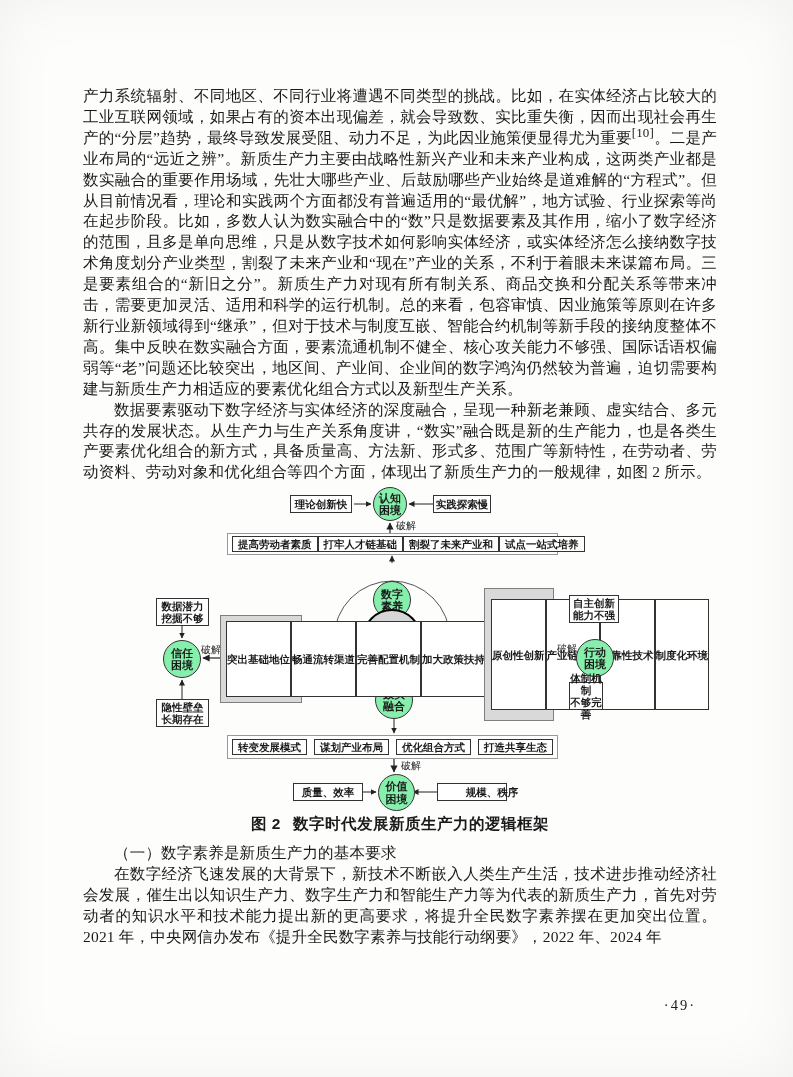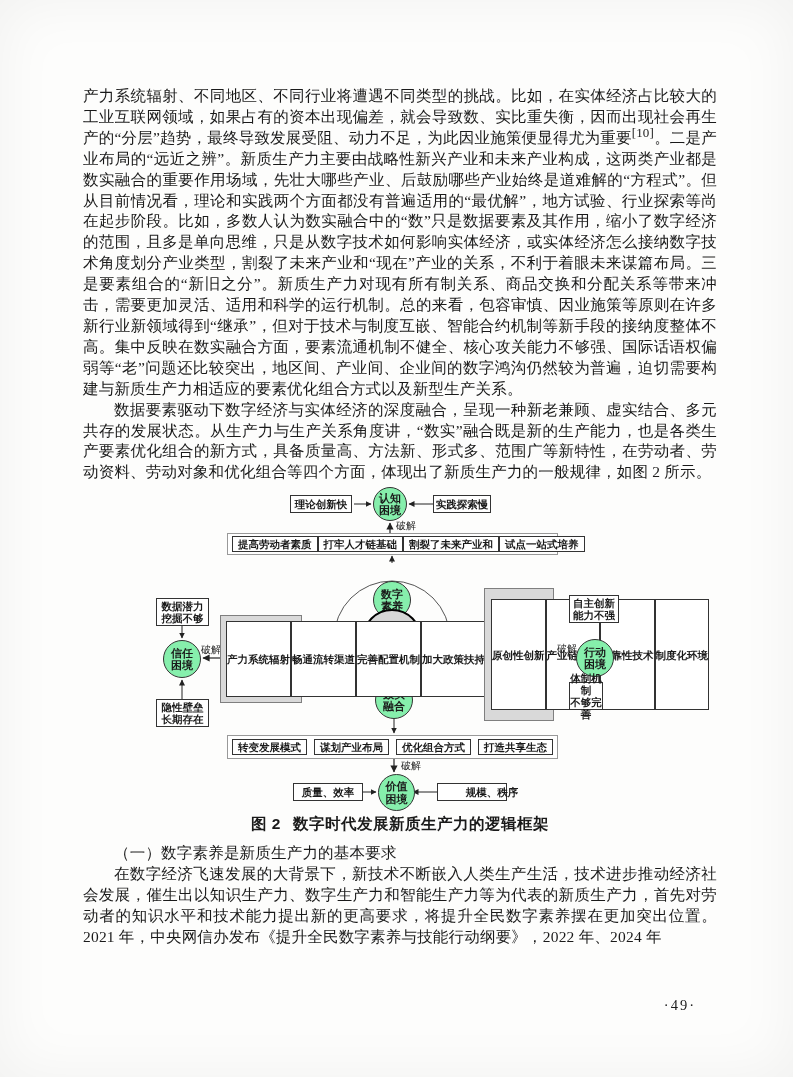--- a/index.html
+++ b/index.html
@@ -161,21 +161,21 @@
       <div class="dcircle" style="left:80px;top:153px;width:38px;height:38px;">
         <span>信任</span>
         <span>困境</span>
       </div>
       <div class="dbox dbox2" style="left:73px;top:212px;width:53px;height:28px;">
         <span>隐性壁垒</span>
         <span>长期存在</span>
       </div>
       <div class="blabel" style="left:118px;top:158px;">破解</div>
       <div class="dpanel" style="left:137px;top:128px;width:82px;height:88px;padding:5px 5px;">
-        <div class="dbox">产力系统辐射</div>
+        <div class="dbox">突出基础地位</div>
         <div class="dbox">畅通流转渠道</div>
         <div class="dbox">完善配置机制</div>
         <div class="dbox">加大政策扶持</div>
       </div>
 
       <div class="dpanel" style="left:401px;top:101px;width:70px;height:133px;padding:10px 6px;">
         <div class="dbox">原创性创新</div>
         <div class="dbox">产业链安全</div>
         <div class="dbox">可靠性技术</div>
         <div class="dbox">制度化环境</div>

